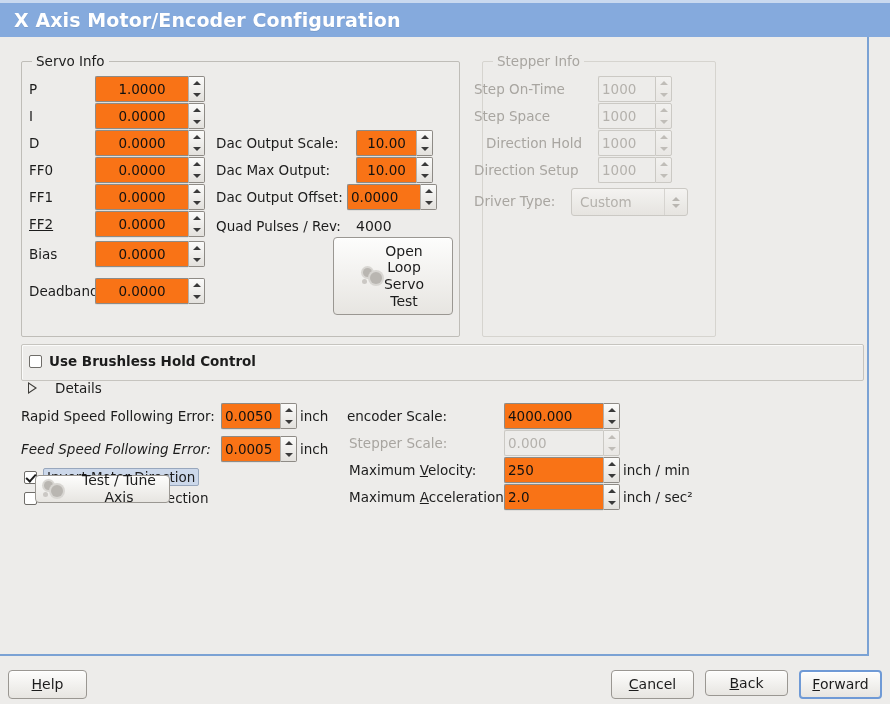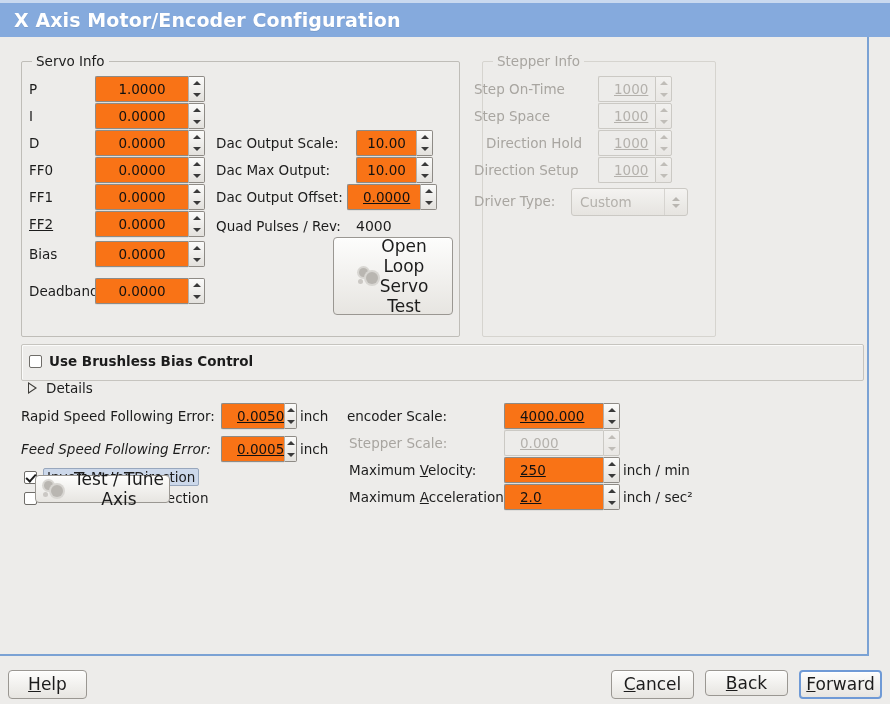--- a/index.html
+++ b/index.html
@@ -52,21 +52,21 @@
   
   .spin{position:absolute;display:flex;align-items:stretch;height:26px;}
   .spin .fld{
     flex:1;border:1px solid #8e8b86;border-right:none;
     background:#f97316;border-radius:2px 0 0 2px;
     display:flex;align-items:center;
     box-sizing:border-box;font-size:13.5px;color:#111;
     box-shadow:0 1px 0 rgba(0,0,0,.06);
   }
   .spin .fld.center{justify-content:center;}
-  .spin .fld.left{justify-content:flex-start;padding-left:15px;text-decoration:underline;}
+  .spin .fld.left{justify-content:flex-start;padding-left:3px;}
   .spin .btns{
     width:17px;border:1px solid #8e8b86;border-left:1px solid #b3b0ab;
     background:linear-gradient(#fbfbfa,#e3e1dd);
     border-radius:0 2px 2px 0;
     display:flex;flex-direction:column;box-sizing:border-box;
   }
   .spin .btns .ar{flex:1;position:relative;}
   .spin .btns .ar::after{
     content:"";position:absolute;left:50%;top:50%;
     width:0;height:0;transform:translate(-50%,-50%);
@@ -100,21 +100,21 @@
   .combo .carrows i{display:block;width:0;height:0;}
   .combo .carrows .u{border-left:4px solid transparent;border-right:4px solid transparent;border-bottom:4px solid #b9b6b1;}
   .combo .carrows .d{border-left:4px solid transparent;border-right:4px solid transparent;border-top:4px solid #b9b6b1;}
 
   
   .btn{
     position:absolute;box-sizing:border-box;
     border:1px solid #9a9792;border-radius:4px;
     background:linear-gradient(#fdfdfc,#e7e5e1);
     display:flex;align-items:center;justify-content:center;
-    font-size:17px;color:#1c1c1c;cursor:default;
+    font-size:14px;color:#1c1c1c;cursor:default;
     box-shadow:0 1px 0 rgba(255,255,255,.8) inset;
   }
   .btn.focus{border:2px solid #6f9ad6;}
   .btn .txt{text-align:center;line-height:1.18;}
 
   
   .gears{display:inline-block;position:relative;width:22px;height:20px;flex:none;}
   .gears i{position:absolute;border-radius:50%;background:#b9b6b1;}
   .gears .g1{width:9px;height:9px;left:1px;top:2px;box-shadow:0 0 0 2px #d8d6d2;}
   .gears .g2{width:12px;height:12px;left:8px;top:6px;box-shadow:0 0 0 2px #d8d6d2;}
@@ -133,21 +133,21 @@
     border-width:0 2px 2px 0;transform:rotate(42deg);
   }
   .cblabel{font-size:13.5px;white-space:nowrap;}
   .cblabel.hl{
     background:#ccd8ea;border:1px solid #98a7bd;border-radius:2px;
     padding:0px 3px;margin-left:-1px;
   }
   .cblabel.bold{font-weight:bold;}
 
   
-  .exp{position:absolute;display:flex;align-items:center;gap:9px;}
+  .exp{position:absolute;display:flex;align-items:center;gap:18px;}
   .exp .tri{
     width:0;height:0;flex:none;
     border-top:6px solid transparent;border-bottom:6px solid transparent;
     border-left:9px solid transparent;
     position:relative;
   }
   .exp .tri::before{
     content:"";position:absolute;left:-9px;top:-6px;
     width:0;height:0;
     border-top:6px solid transparent;border-bottom:6px solid transparent;
@@ -328,21 +328,21 @@
       <span class="ctext">Custom</span>
       <span class="carrows">
           <i class="u"></i>
           <i class="d"></i>
         </span>
     </div>
 
     <div class="group sunk" style="left:21px;top:307px;width:841px;height:35px;"></div>
     <div class="cbrow" style="left:29px;top:316px;">
       <span class="cbox"></span>
-      <span class="cblabel bold" style="background:#edecea;padding-right:5px;">Use Brushless Bias Control</span>
+      <span class="cblabel bold" style="background:#edecea;padding-right:5px;">Use Brushless Hold Control</span>
     </div>
     <div class="exp" style="left:28px;top:343px;">
       <span class="tri"></span>
       <span class="cblabel">Details</span>
     </div>
 
     <span class="lbl" style="left:21px;top:371px;">Rapid Speed Following Error:</span>
     <div class="spin" style="left:221px;top:366px;width:76px;">
       <div class="fld left">0.0050</div>
       <div class="btns">

